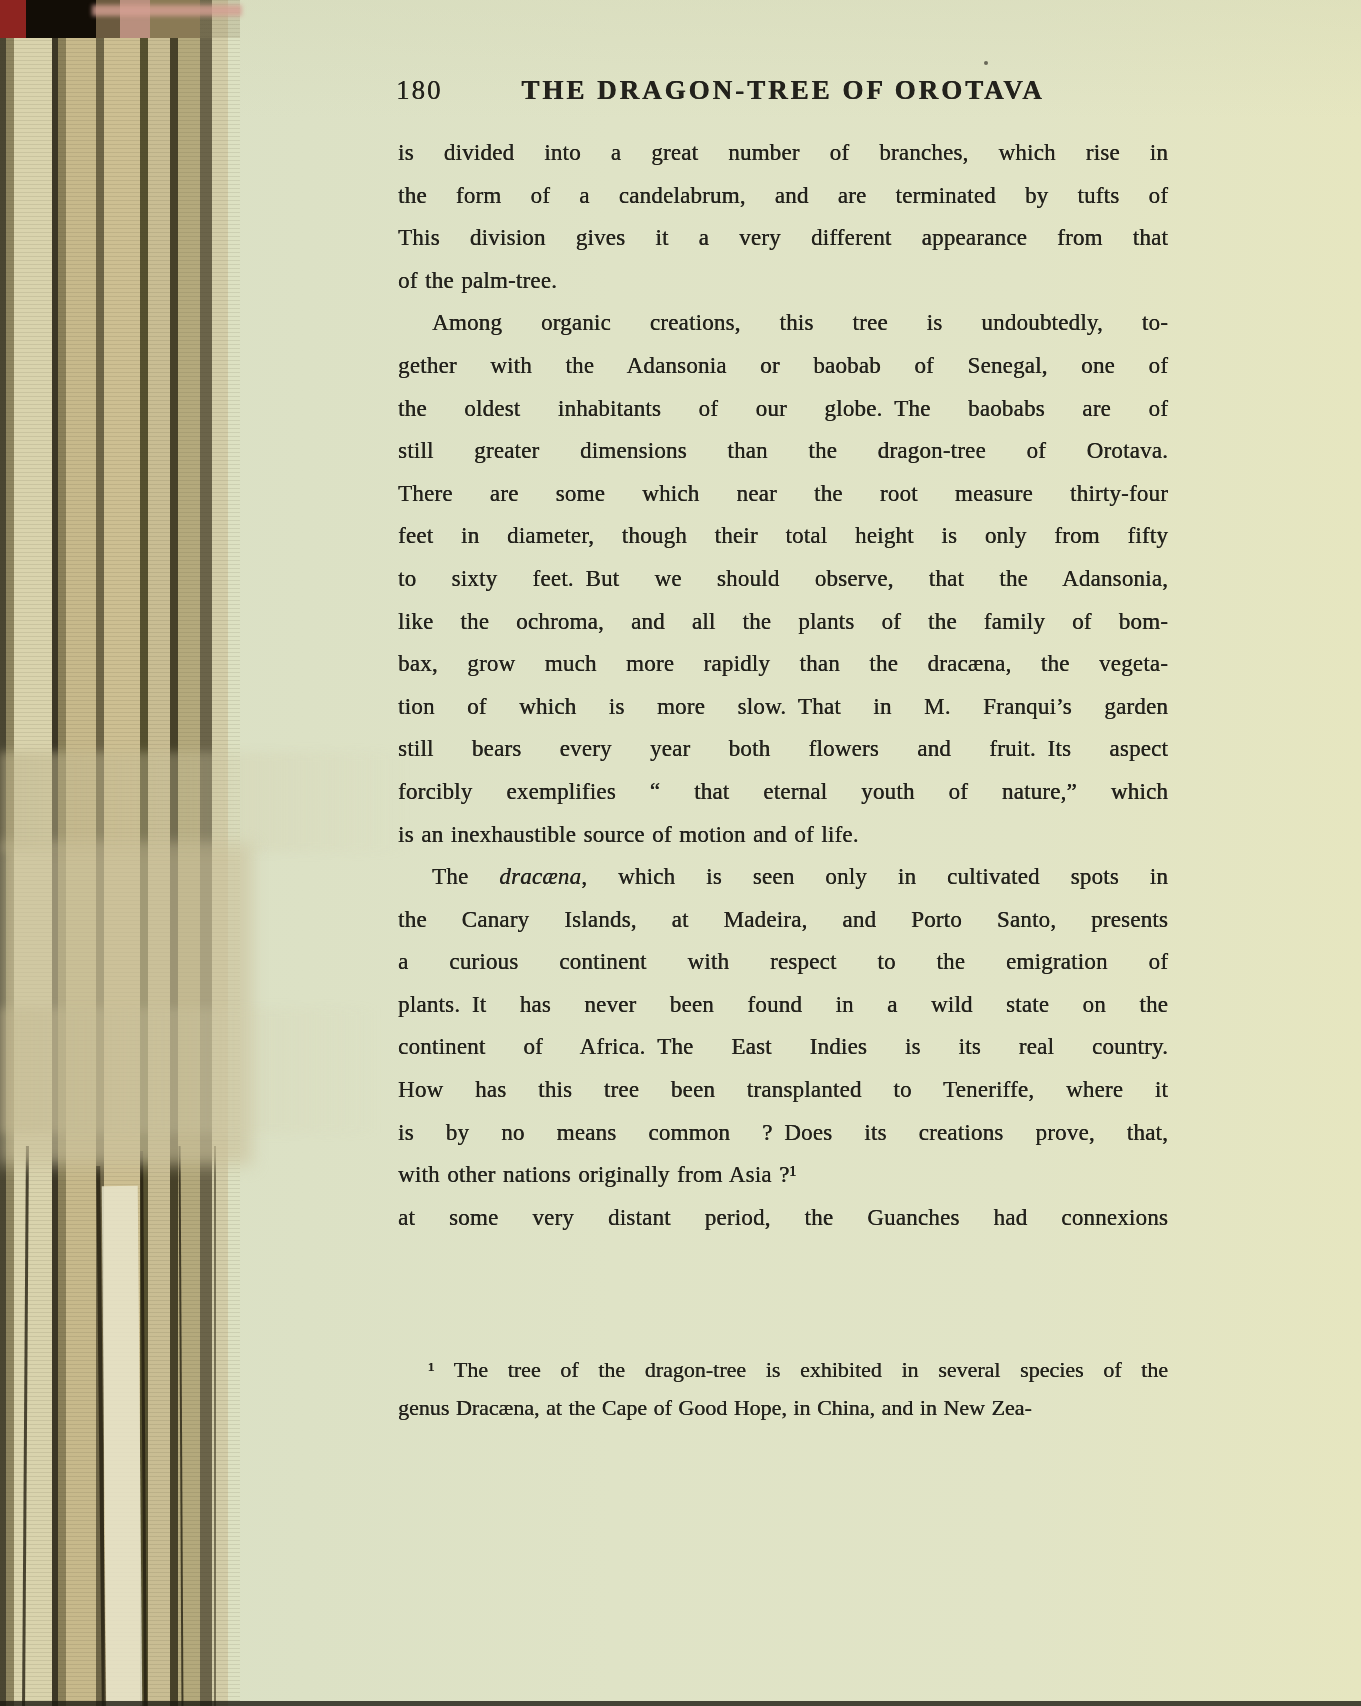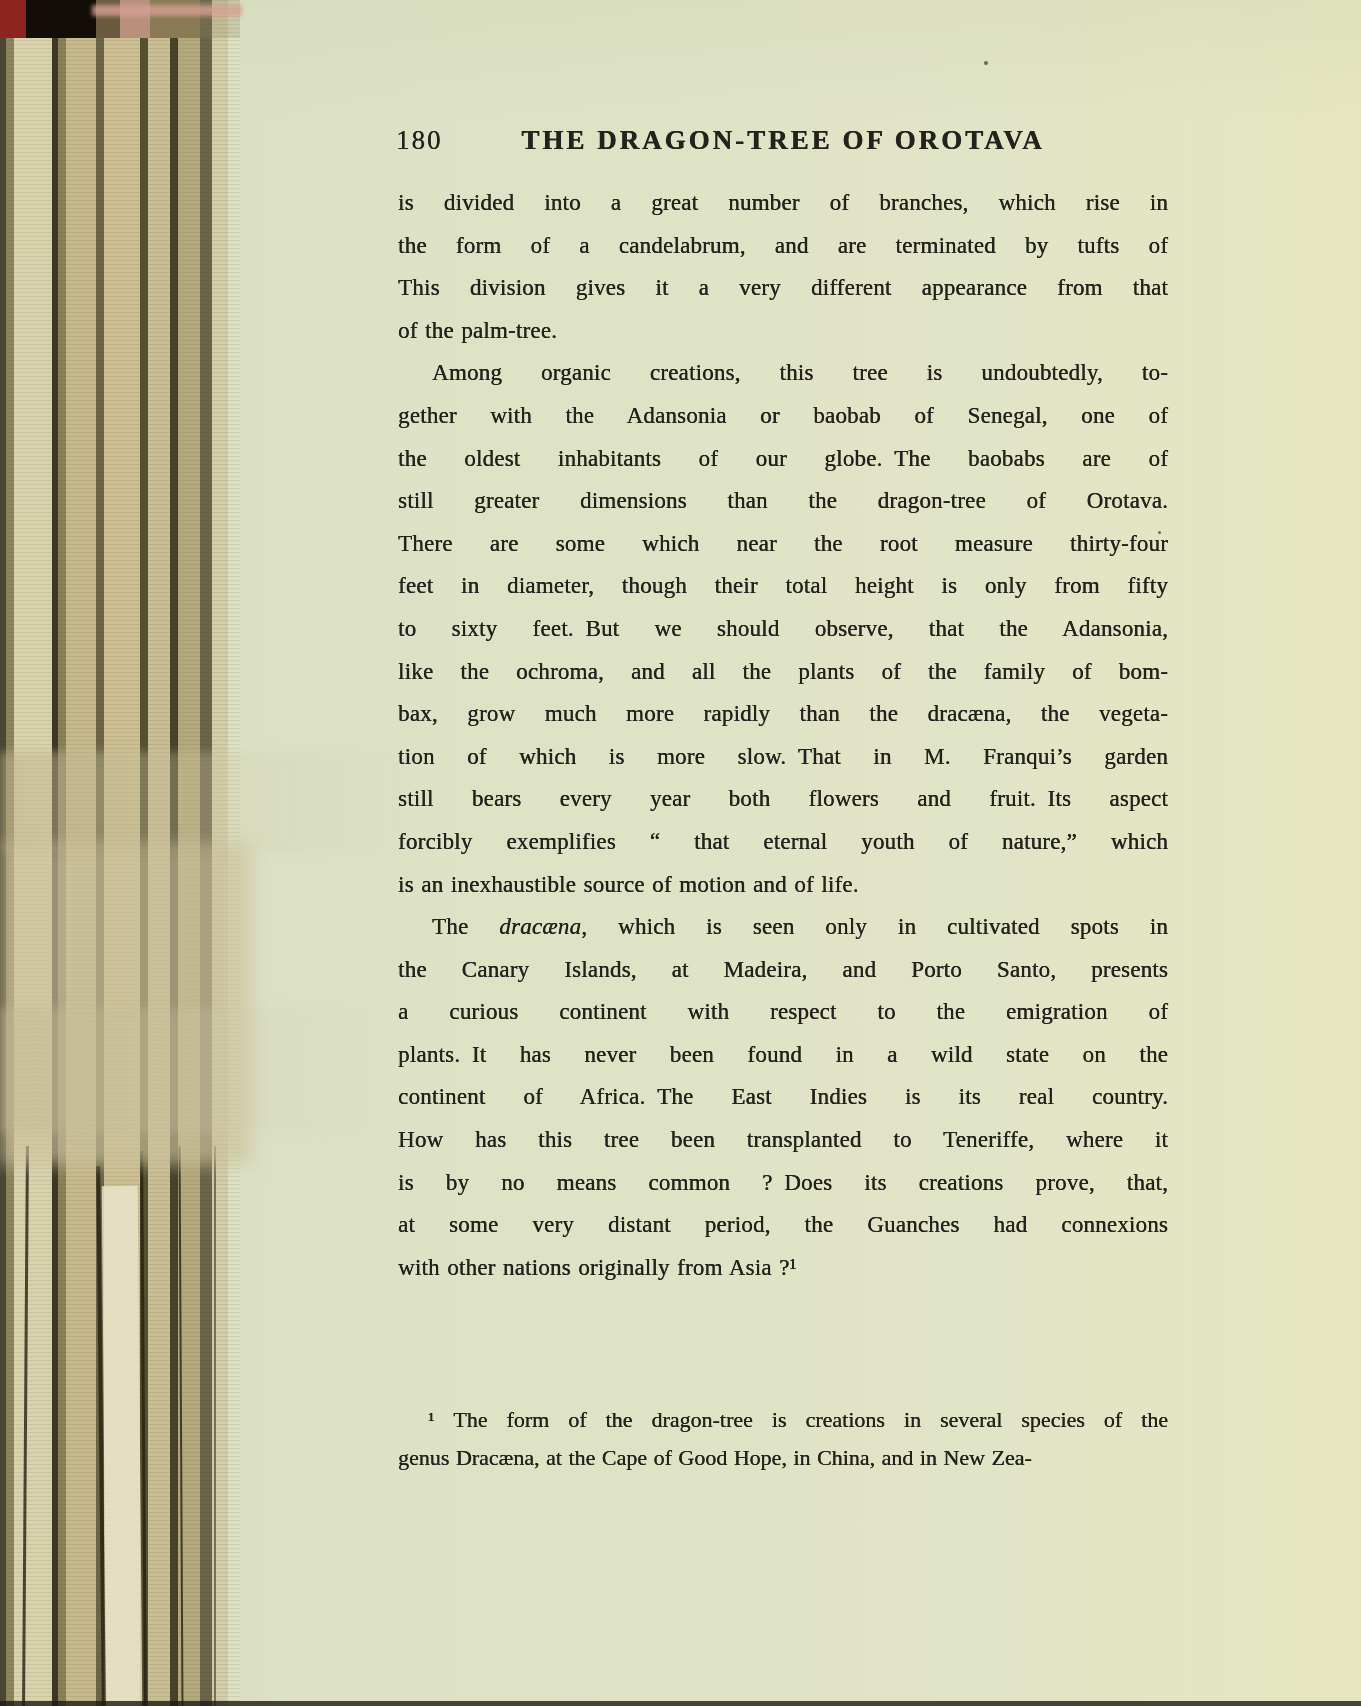--- a/index.html
+++ b/index.html
@@ -50,21 +50,21 @@
   .el1{left:24px;height:560px;transform:rotate(.4deg);}
   .el2{left:99px;height:540px;width:4px;transform:rotate(-.6deg);}
   .el3{left:142px;height:555px;transform:rotate(-.4deg);}
   .el4{left:180px;height:560px;width:2px;transform:rotate(-.3deg);}
   .el5{left:214px;height:560px;width:2px;background:rgba(60,54,32,.6);}
   .edge-light{position:absolute;bottom:0;left:104px;width:36px;height:520px;background:rgba(232,228,202,.85);transform:rotate(-.5deg);}
   .bottom-line{position:absolute;bottom:0;left:0;width:1361px;height:5px;background:rgba(30,28,18,.8);}
   
   .page{
     position:absolute;left:240px;top:0;width:1121px;height:1706px;
-    padding:118px 193px 0 158px;box-sizing:border-box;
+    padding:68px 193px 0 158px;box-sizing:border-box;
   }
   .page-header{position:relative;height:44px;line-height:44px;}
   .page-number{
     position:absolute;left:-2px;top:0;
     font-size:27px;letter-spacing:2px;
     text-shadow:.3px 0 0 currentColor;
   }
   .running-title{
     text-align:center;font-weight:bold;font-size:27px;letter-spacing:3px;
     text-shadow:.3px 0 0 currentColor;
@@ -132,26 +132,26 @@
           <div class="line lastline">is an inexhaustible source of motion and of life.</div>
         </div>
         <div class="para indent">
           <div class="line firstline">The <i>dracæna</i>, which is seen only in cultivated spots in</div>
           <div class="line">the Canary Islands, at Madeira, and Porto Santo, presents</div>
           <div class="line">a curious continent with respect to the emigration of</div>
           <div class="line">plants. It has never been found in a wild state on the</div>
           <div class="line">continent of Africa. The East Indies is its real country.</div>
           <div class="line">How has this tree been transplanted to Teneriffe, where it</div>
           <div class="line">is by no means common ? Does its creations prove, that,</div>
+          <div class="line lastline">with other nations originally from Asia ?¹</div>
           <div class="line">at some very distant period, the Guanches had connexions</div>
-          <div class="line lastline">with other nations originally from Asia ?¹</div>
         </div>
       </div>
     <div class="footnote">
-        <div class="line firstline">¹ The form of the dragon-tree is creations in several species of the</div>
+        <div class="line firstline">¹ The tree of the dragon-tree is exhibited in several species of the</div>
         <div class="line lastline">genus Dracæna, at the Cape of Good Hope, in China, and in New Zea-</div>
       </div>
   </div>
 
   <div class="speck sp1"></div>
   <div class="speck sp2"></div>
 
   <div class="bottom-line"></div>
 </div>
 

